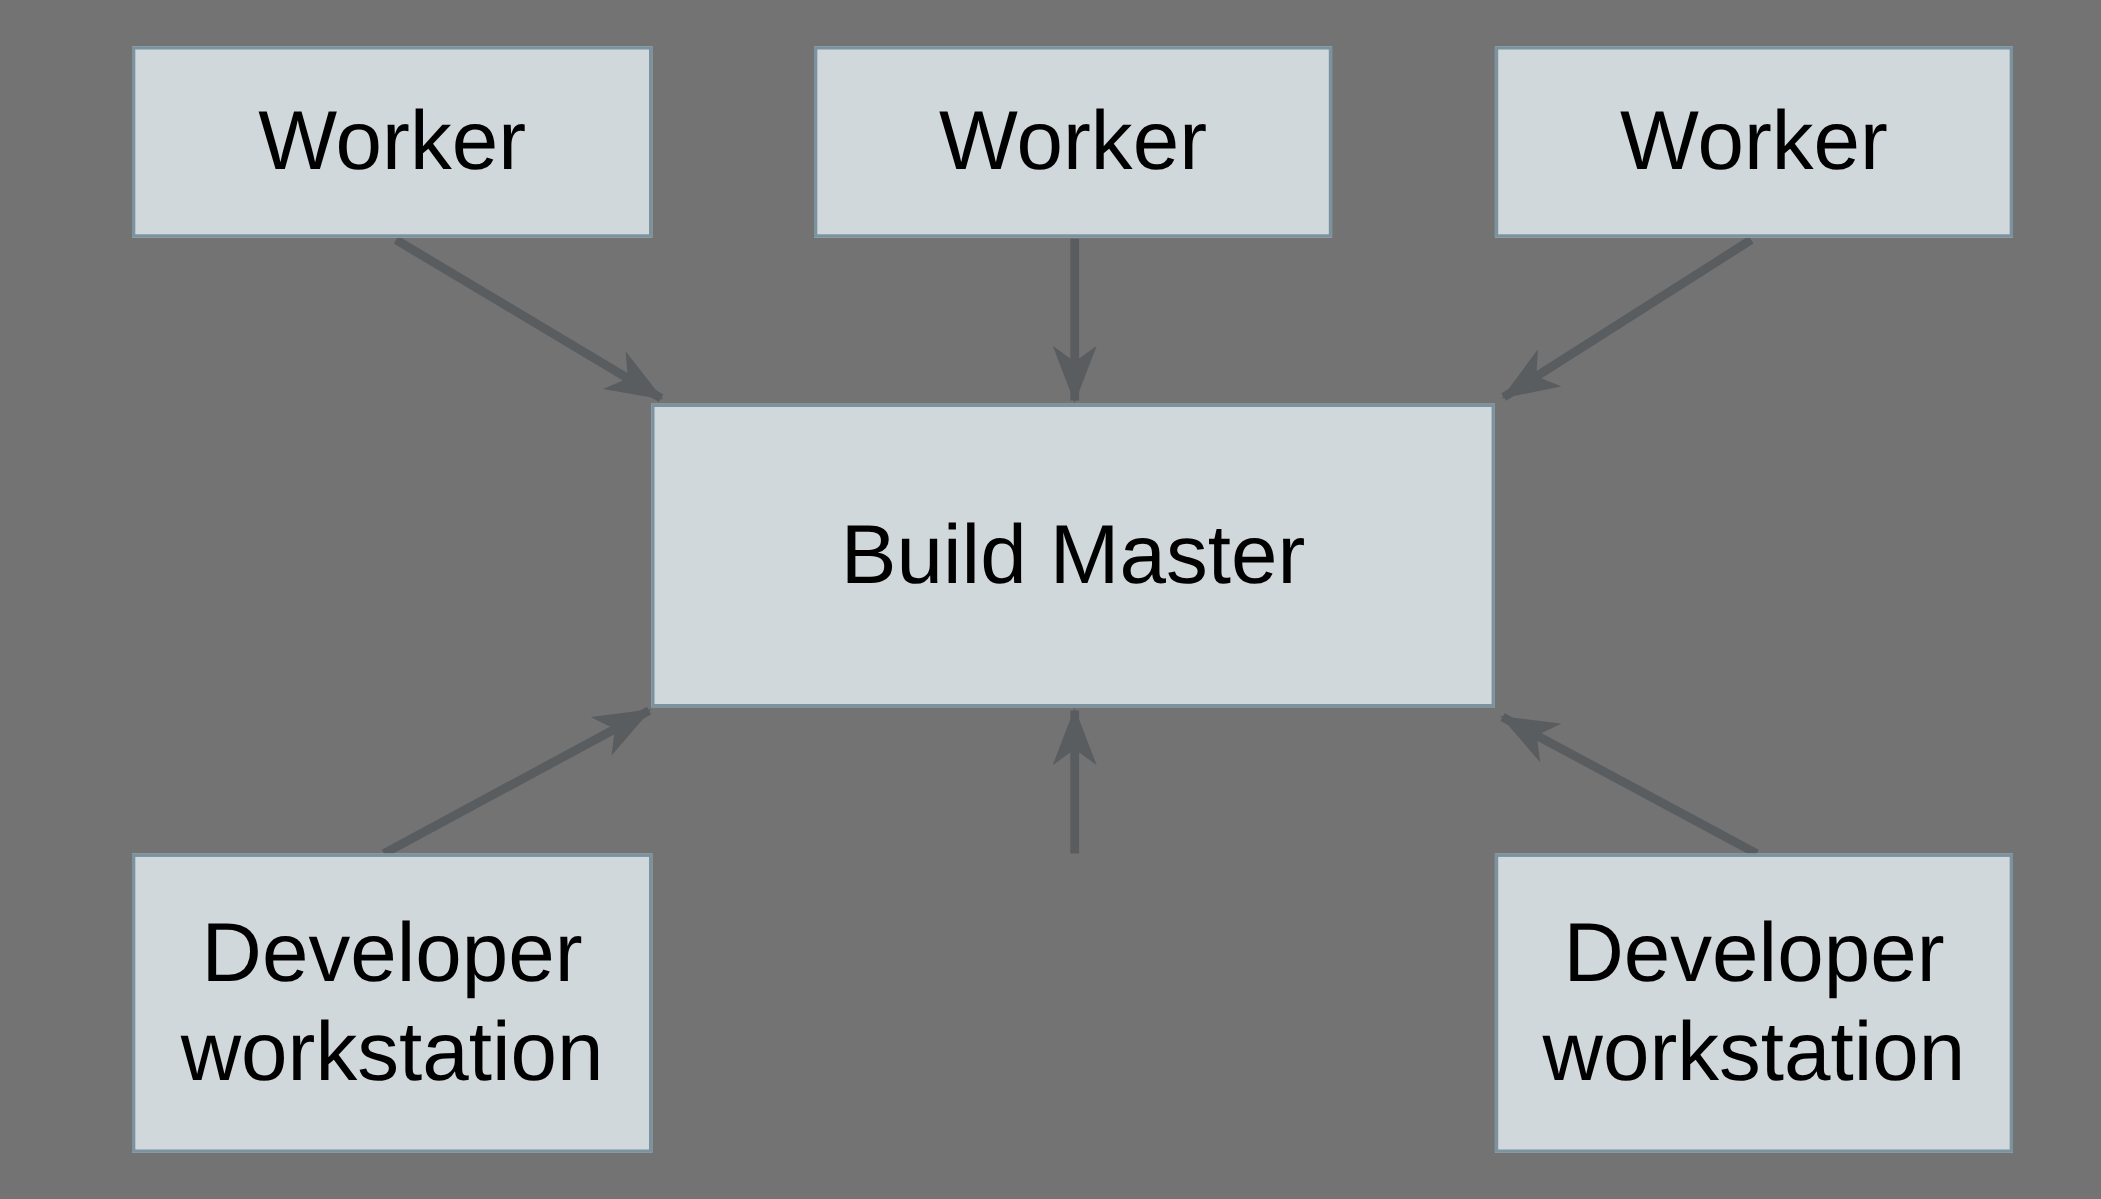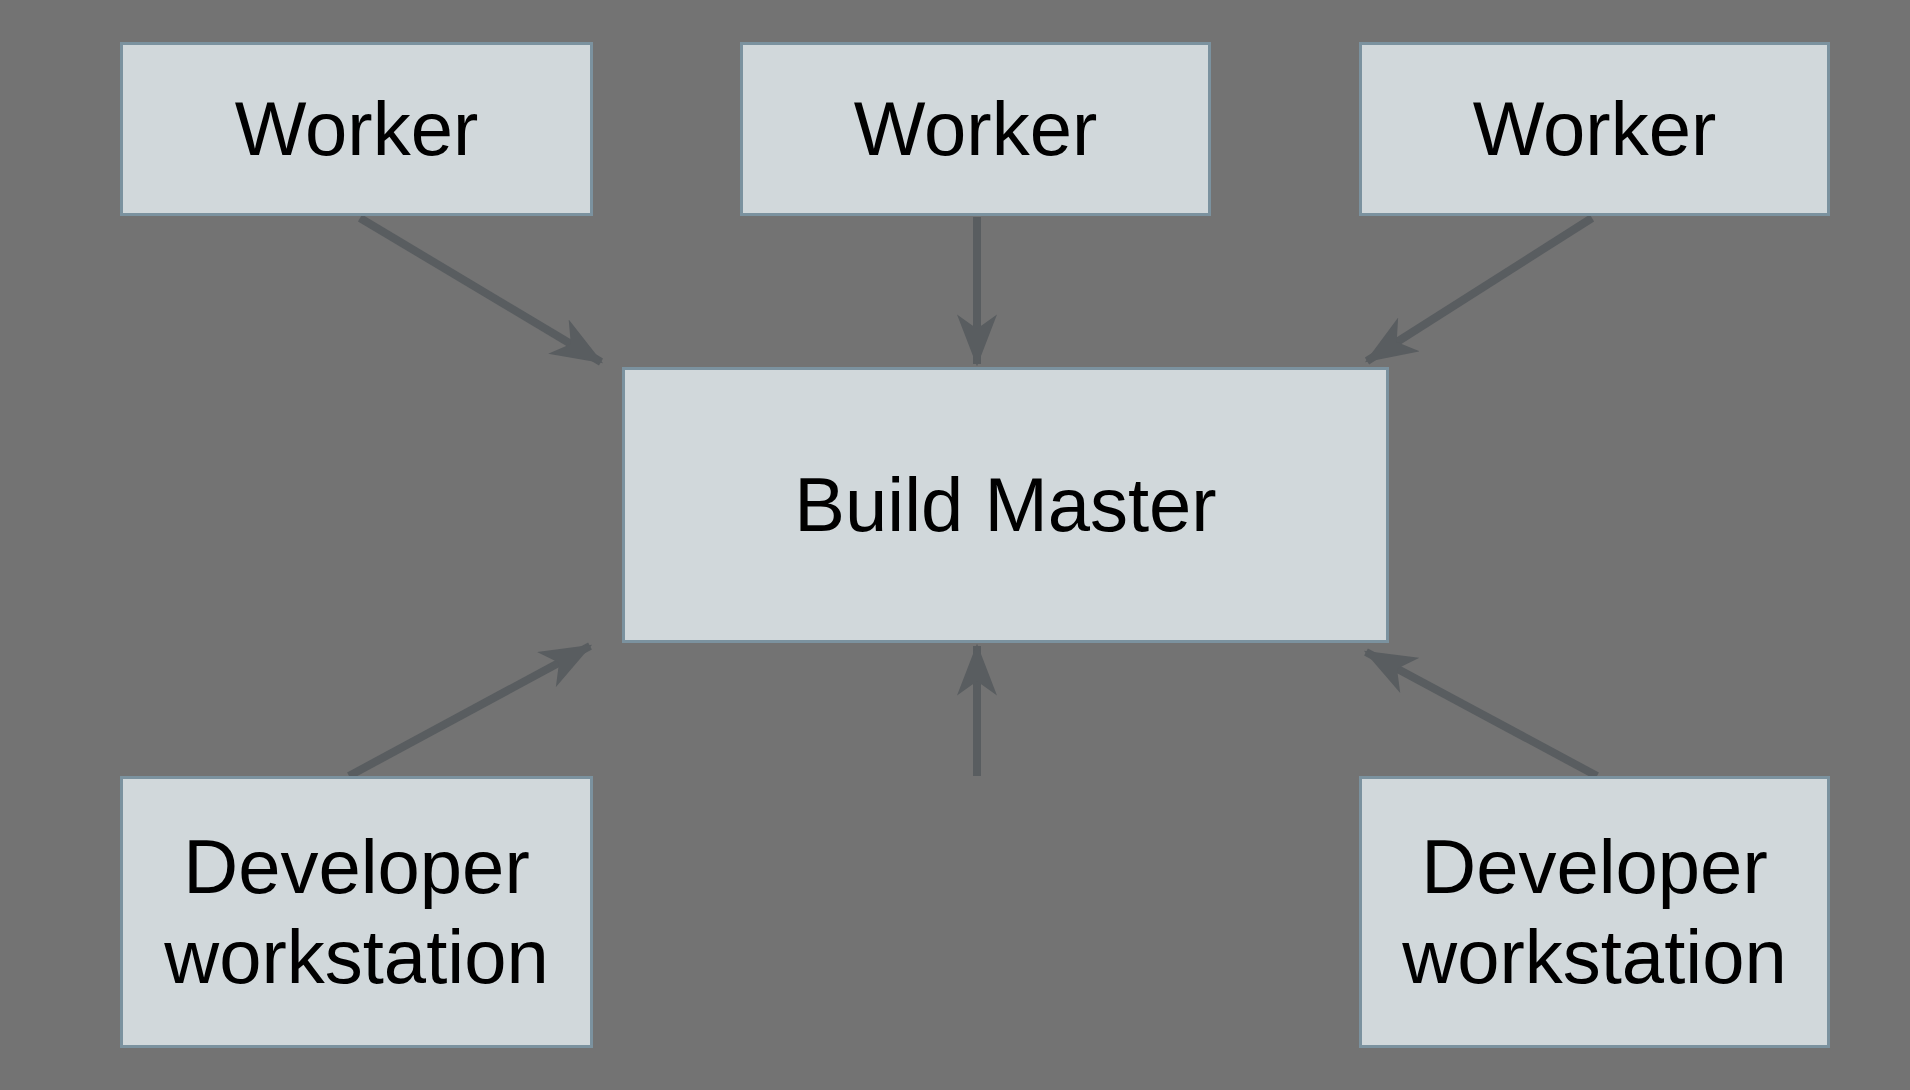--- a/index.html
+++ b/index.html
@@ -39,21 +39,21 @@
     justify-content: center;
     text-align: center;
     color: var(--text);
     font-size: 76px;
     line-height: 1.18;
   }
   .node .label { display: block; padding: 0 10px; }
   #node-worker-1 { left: 120px;  top: 42px;  width: 473px; height: 174px; }
   #node-worker-2 { left: 740px;  top: 42px;  width: 471px; height: 174px; }
   #node-worker-3 { left: 1359px; top: 42px;  width: 471px; height: 174px; }
-  #node-build-master { left: 592px; top: 367px; width: 767px; height: 276px; margin-left: 30px; }
+  #node-build-master { left: 592px; top: 367px; width: 767px; height: 276px; }
   #node-dev-left  { left: 120px;  top: 776px; width: 473px; height: 272px; }
   #node-ci-server { left: 740px;  top: 776px; width: 471px; height: 272px; }
   #node-dev-right { left: 1359px; top: 776px; width: 471px; height: 272px; }
 </style>
 </head>
 <body>
 
 <div class="canvas">
 
   <svg class="arrow-layer" viewBox="0 0 1910 1090" xmlns="http://www.w3.org/2000/svg" aria-hidden="true">

